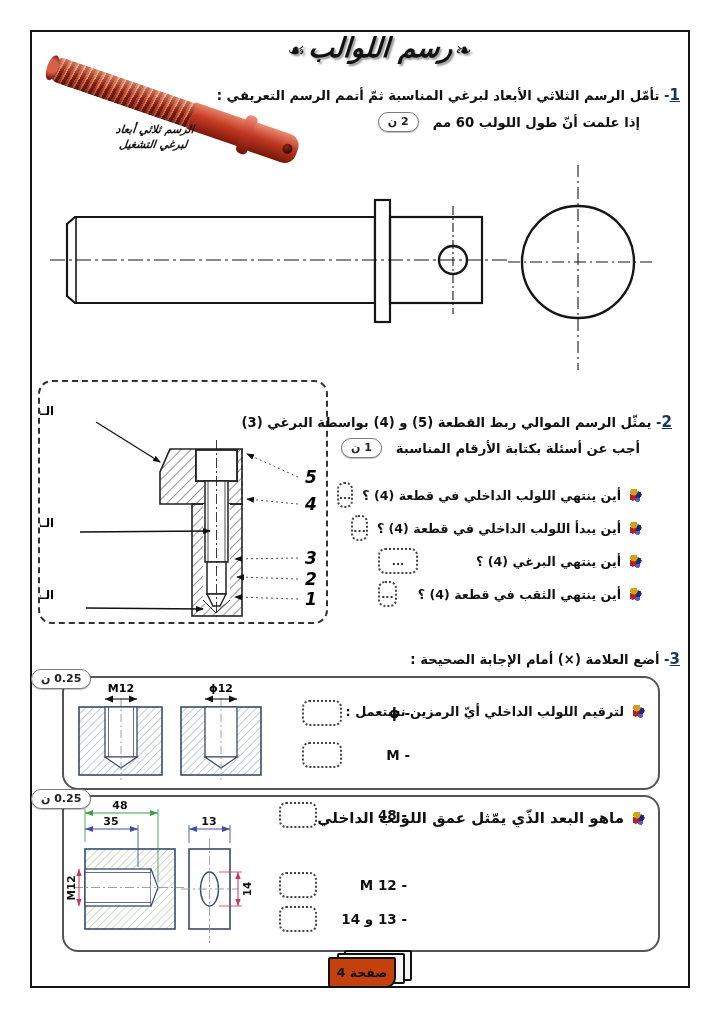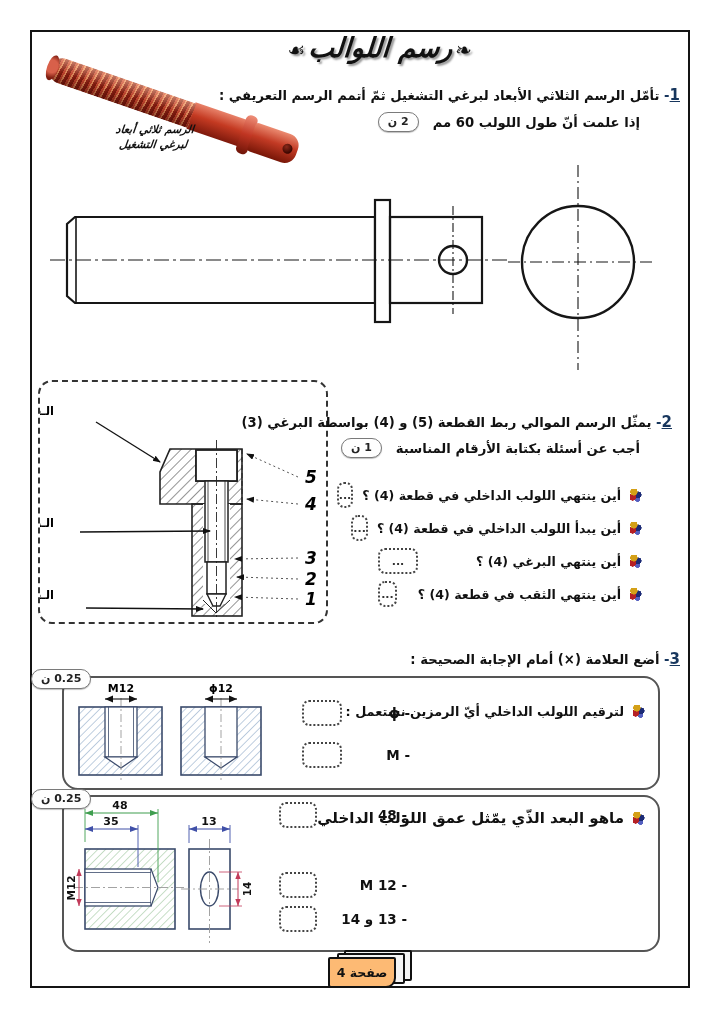--- a/index.html
+++ b/index.html
@@ -52,21 +52,21 @@
   .ansbox{border:2px solid #555;border-radius:16px;box-sizing:border-box;background:#fff;}
   .boxA{left:62px;top:676px;width:598px;height:114px;}
   .boxB{left:62px;top:795px;width:598px;height:157px;}
   .corner-badge{z-index:5;}
   .optlabel{direction:rtl;font-size:13.5px;font-weight:bold;white-space:nowrap;}
   
   .pages{left:326px;top:950px;width:86px;height:38px;z-index:6;}
   .pg{position:absolute;width:64px;height:27px;background:#f4f4f4;border:2px solid #111;border-radius:2px;}
   .pg.p3{left:18px;top:0;}
   .pg.p2{left:11px;top:3px;}
-  .pg.p1{left:2px;top:7px;background:#fdba74;display:flex;align-items:center;justify-content:center;
+  .pg.p1{left:2px;top:7px;background:#c2410c;display:flex;align-items:center;justify-content:center;
          font-size:12.5px;font-weight:bold;direction:rtl;border-radius:2px 2px 10px 3px;}
   svg text{font-family:"DejaVu Sans",sans-serif;}
 </style>
 </head>
 <body>
 
 <div class="page">
   <div class="frame abs"></div>
 
   <div class="abs title">
@@ -81,21 +81,21 @@
       <div class="tipcyl"></div>
     </div>
   </div>
   <div class="abs caption">
     <div>الرسم ثلاثي أبعاد</div>
     <div>لبرغي التشغيل</div>
   </div>
 
   <div class="abs qline" style="top:86px;right:40px;">
     <span class="qnum">1</span><span class="qdash">-</span>
-    <span>تأمّل الرسم الثلاثي الأبعاد لبرغي التشغيل ثمّ أتمم الرسم التعريفي :</span>
+    <span>تأمّل الرسم الثلاثي الأبعاد لبرغي المناسبة ثمّ أتمم الرسم التعريفي :</span>
   </div>
   <div class="abs rowflex" style="top:112px;right:80px;gap:14px;">
     <span class="qline">إذا علمت أنّ طول اللولب 60 مم</span>
     <span class="badge">2 ن</span>
   </div>
 
   <svg class="abs" style="left:40px;top:160px;" width="650" height="215" viewBox="0 0 650 215">
     <path d="M35,57 L335,57 L335,143 L35,143 L27,136 L27,64 Z" fill="none" stroke="#161616" stroke-width="2.2"></path>
     <line x1="36" y1="57" x2="36" y2="143" stroke="#161616" stroke-width="1.6"></line>
     <rect x="335" y="40" width="15" height="122" fill="#fff" stroke="#161616" stroke-width="2.2"></rect>

